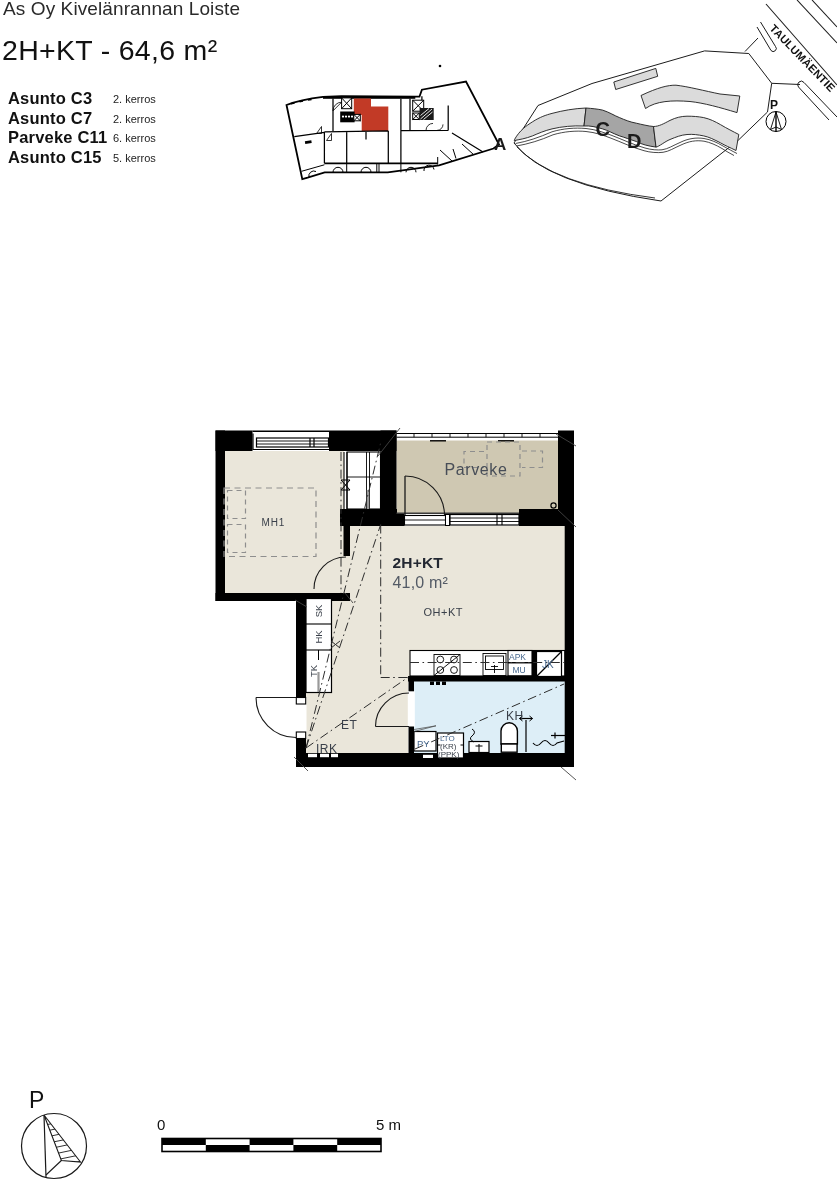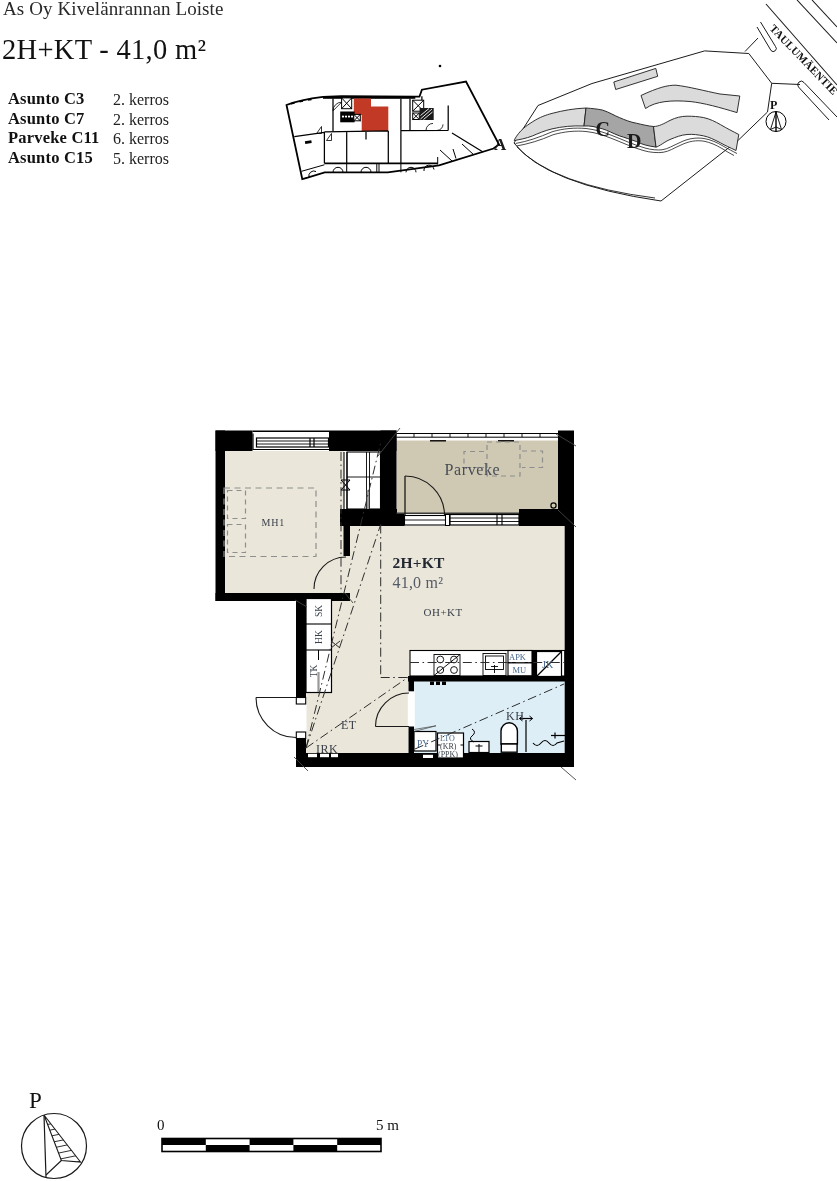--- a/index.html
+++ b/index.html
@@ -1,35 +1,35 @@
 <!DOCTYPE html>
 <html><head>
 <meta charset="utf-8">
 <style>
   html,body{margin:0;padding:0;background:#fff;}
   #page{position:relative;width:837px;height:1181px;background:#fff;overflow:hidden;
-        font-family:Liberation Serif, serif;}
+        font-family:Liberation Sans, sans-serif;}
   .abs{position:absolute;}
 </style>
 </head>
 <body>
 <div id="page">
 
   <div class="abs" style="left:3px;top:-2px;font-size:19px;color:#2a2a2a;letter-spacing:0.1px;">As Oy Kivelänrannan Loiste</div>
 
-  <div class="abs" style="left:2px;top:34px;font-size:28.5px;color:#111;letter-spacing:0.3px;">2H+KT - 41,0 m²</div>
+  <div class="abs" style="left:2px;top:34px;font-size:28.5px;color:#111;letter-spacing:0.3px;">2H+KT - 64,6 m²</div>
 
   <div class="abs" style="left:8px;top:89px;font-size:16.5px;color:#111;line-height:19.5px;">
     <div><b style="letter-spacing:0.2px;text-align:center;">Asunto C3</b></div>
     <div><b style="letter-spacing:0.2px;">Asunto C7</b></div>
     <div><b style="letter-spacing:0.2px;">Parveke C11</b></div>
     <div><b style="letter-spacing:0.2px;">Asunto C15</b></div>
   </div>
 
-  <div class="abs" style="left:113px;top:90px;font-size:16px;color:#222;line-height:19.5px;">
+  <div class="abs" style="left:113px;top:90px;font-size:11px;color:#222;line-height:19.5px;">
     <div>2. kerros</div>
     <div>2. kerros</div>
     <div>6. kerros</div>
     <div>5. kerros</div>
   </div>
   <svg class="abs" style="left:0;top:0;" width="837" height="1181" viewBox="0 0 837 1181">
     <defs>
       <pattern id="hatch" width="6" height="6" patternUnits="userSpaceOnUse" patternTransform="rotate(45)">
         <rect width="6" height="6" fill="#fff"></rect>
         <line x1="0" y1="0" x2="6" y2="0" stroke="#222" stroke-width="1.2"></line>

